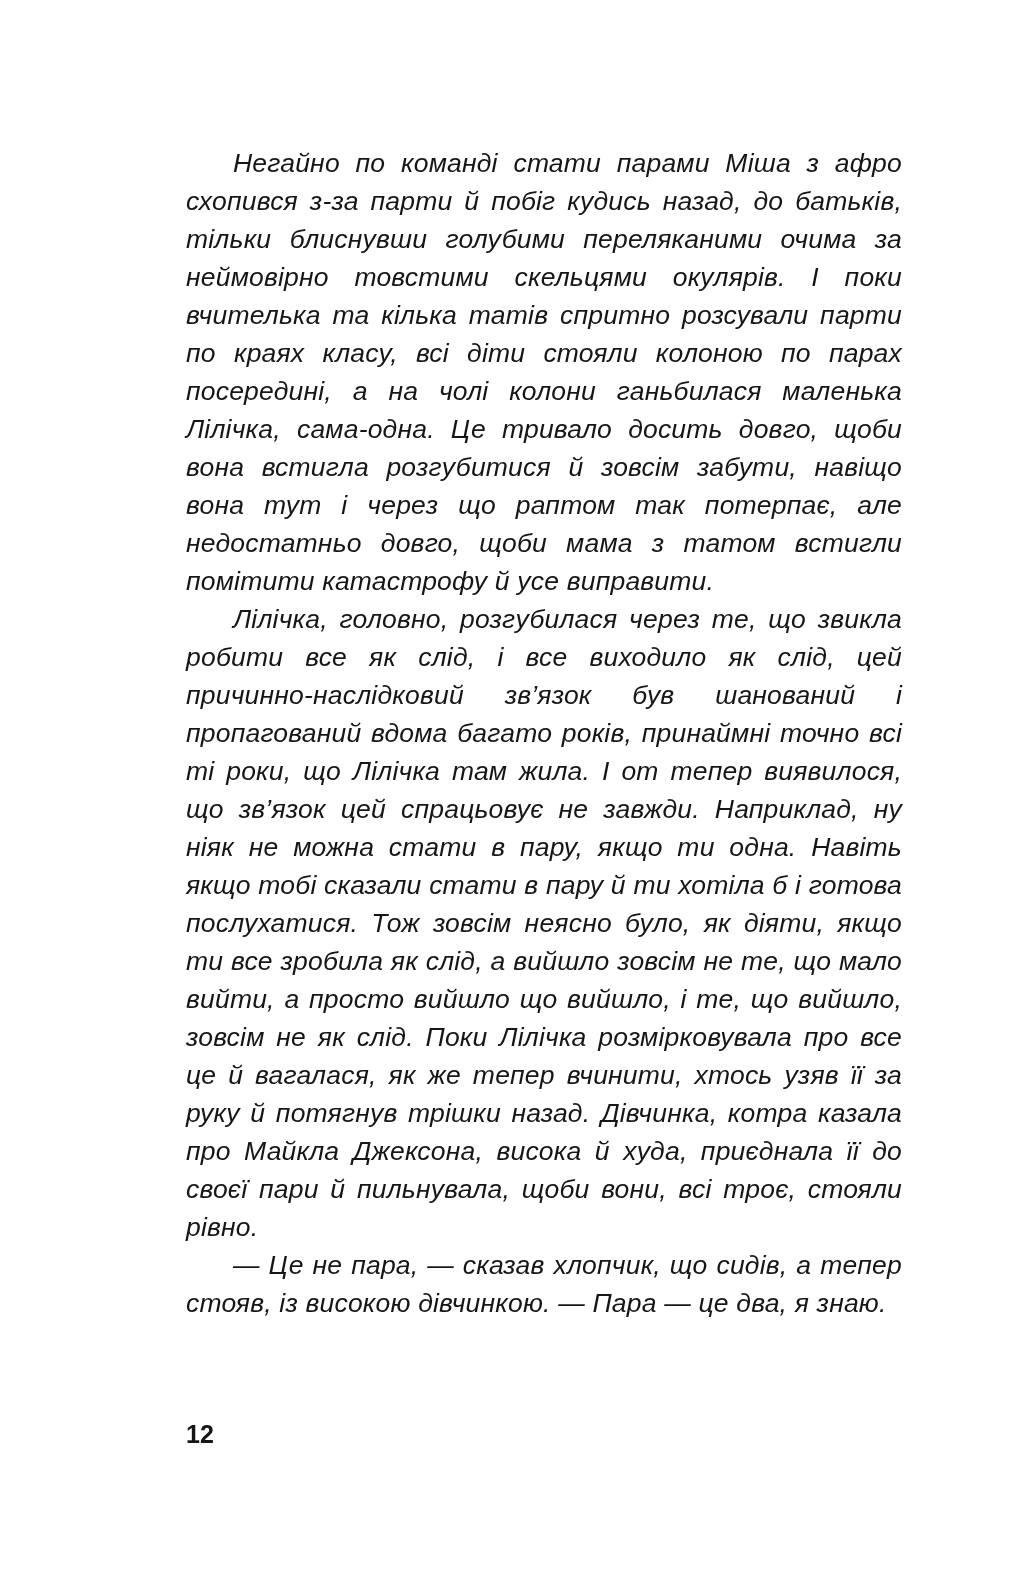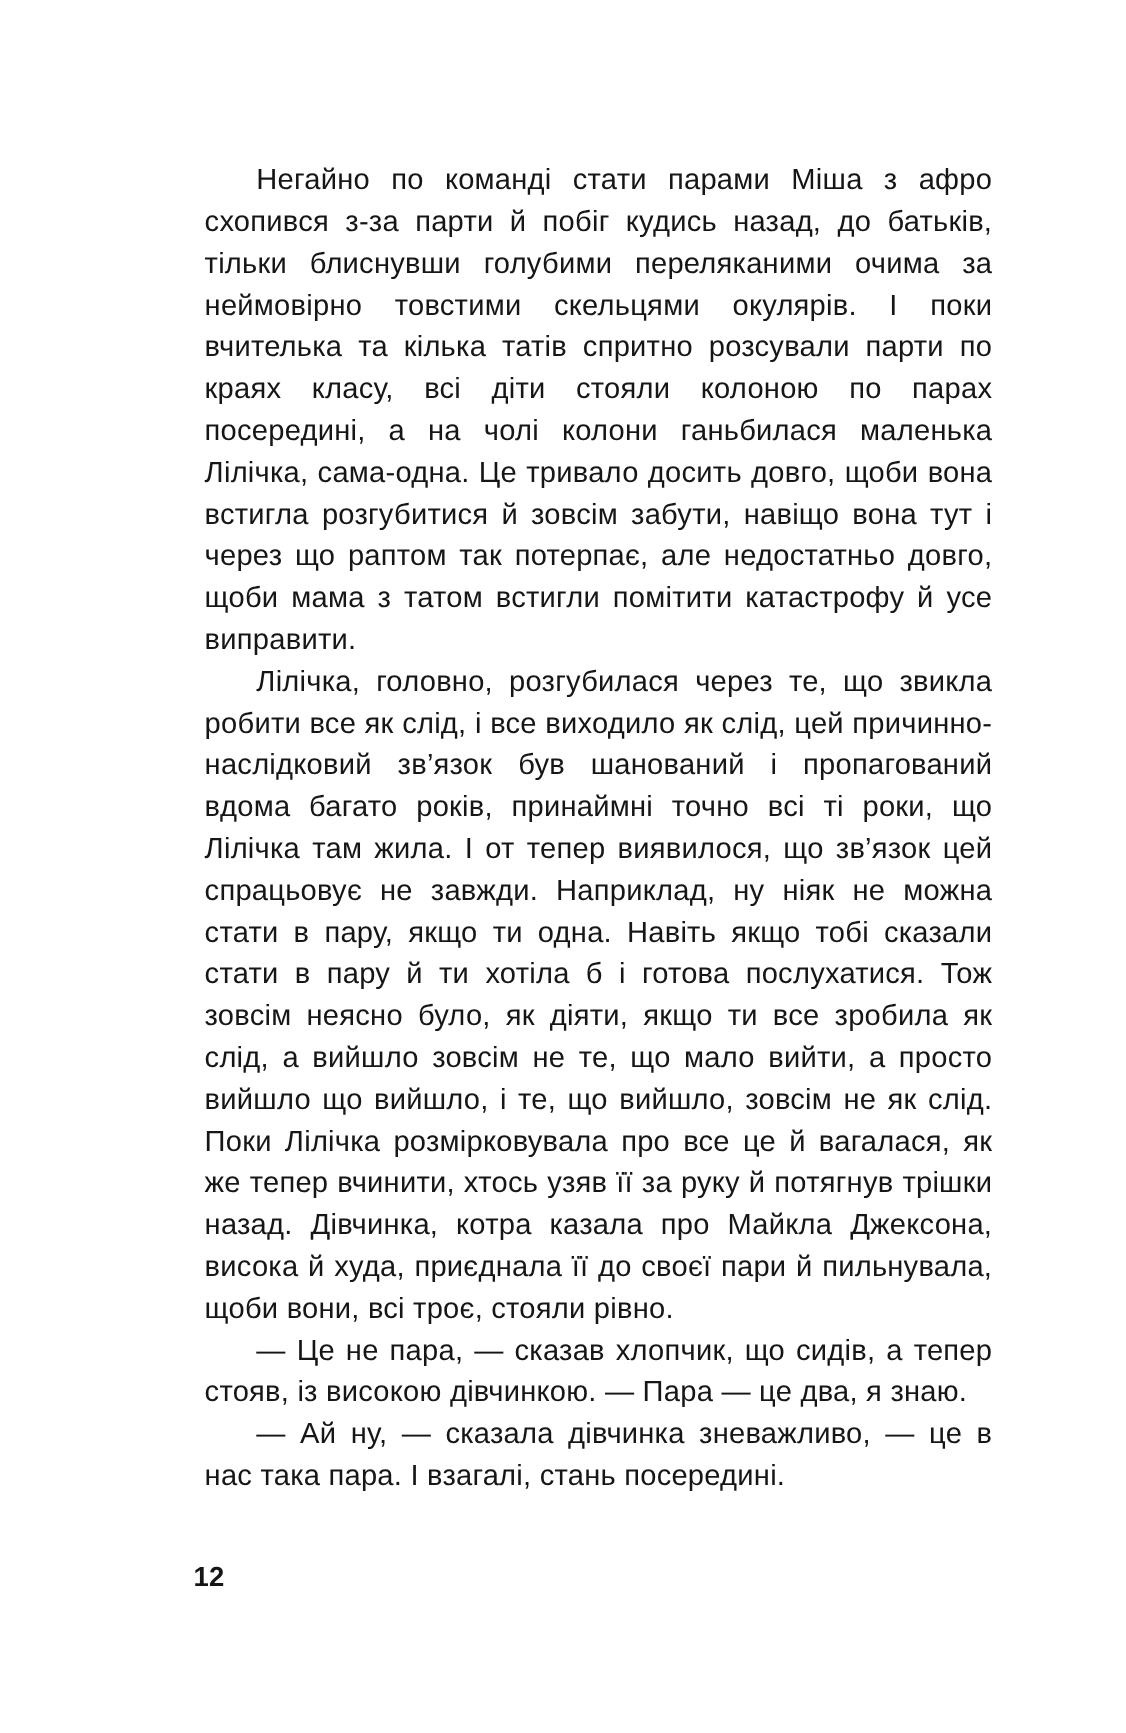--- a/index.html
+++ b/index.html
@@ -24,34 +24,34 @@
     font-size: 26.5px;
     line-height: 38px;
     text-align: justify;
     text-justify: inter-word;
     letter-spacing: 0.2px;
   }
   .para {
     margin: 0;
     padding: 0;
     text-indent: 47px;
+    font-style: italic;
   }
   .page-number {
     position: absolute;
-    left: 176px;
+    left: 186px;
     top: 1420px;
     font-size: 25px;
     font-weight: bold;
     color: #161616;
   }
 </style>
 </head>
 <body>
 
 <div class="page">
   <main class="text-block">
     <p class="para">Негайно по команді стати парами Міша з афро схопився з-за парти й побіг кудись назад, до батьків, тільки блиснувши голубими переляканими очима за неймовірно товстими скельцями окулярів. І поки вчителька та кілька татів спритно розсували парти по краях класу, всі діти стояли колоною по парах посередині, а на чолі колони ганьбилася маленька Лілічка, сама-одна. Це тривало досить довго, щоби вона встигла розгубитися й зовсім забути, навіщо вона тут і через що раптом так потерпає, але недостатньо довго, щоби мама з татом встигли помітити катастрофу й усе виправити.</p>
     <p class="para">Лілічка, головно, розгубилася через те, що звикла робити все як слід, і все виходило як слід, цей причинно-наслідковий зв’язок був шанований і пропагований вдома багато років, принаймні точно всі ті роки, що Лілічка там жила. І от тепер виявилося, що зв’язок цей спрацьовує не завжди. Наприклад, ну ніяк не можна стати в пару, якщо ти одна. Навіть якщо тобі сказали стати в пару й ти хотіла б і готова послухатися. Тож зовсім неясно було, як діяти, якщо ти все зробила як слід, а вийшло зовсім не те, що мало вийти, а просто вийшло що вийшло, і те, що вийшло, зовсім не як слід. Поки Лілічка розмірковувала про все це й вагалася, як же тепер вчинити, хтось узяв її за руку й потягнув трішки назад. Дівчинка, котра казала про Майкла Джексона, висока й худа, приєднала її до своєї пари й пильнувала, щоби вони, всі троє, стояли рівно.</p>
     <p class="para">— Це не пара, — сказав хлопчик, що сидів, а тепер стояв, із високою дівчинкою. — Пара — це два, я знаю.</p>
-    <p class="para">— Ай ну, — сказала дівчинка зневажливо, — це в нас така пара. І взагалі, стань посередині.</p>
   </main>
   <div class="page-number">12</div>
 </div>
 
 </body></html>

